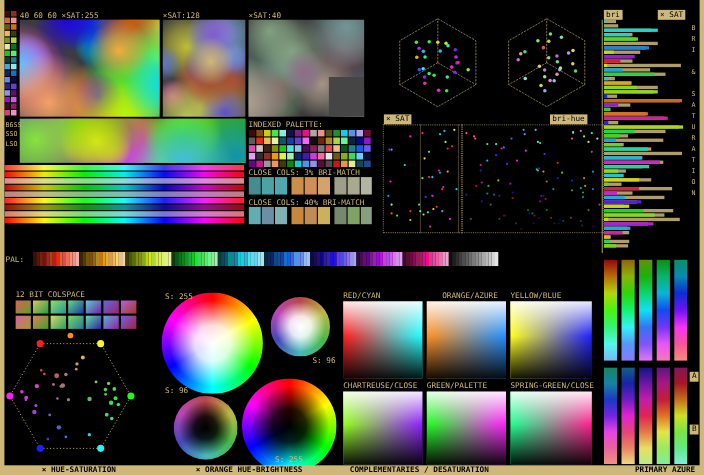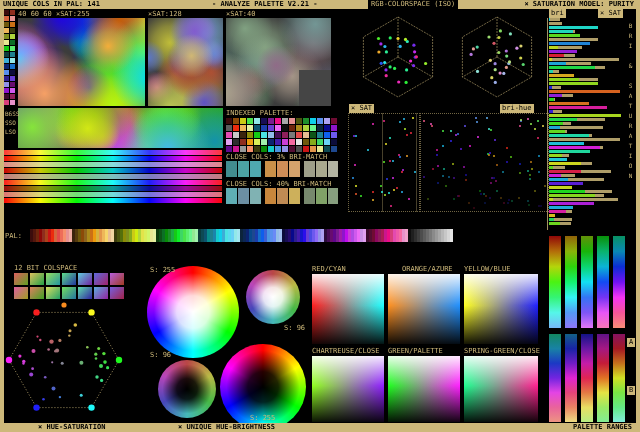--- a/index.html
+++ b/index.html
@@ -25,26 +25,20 @@
   .disc{position:absolute;border-radius:50%;}
 </style>
 </head>
 <body>
 
 <div id="screen" style="--tan: #cdb87a;">
 
   <div class="edge" id="edge-l"></div>
   <div class="edge" id="edge-r"></div>
 
-  <div class="bar" id="topbar">
-    <span class="t on-tan" style="left:3px">UNIQUE COLS IN PAL: 141</span>
-    <span class="t on-tan" style="left:212px">- ANALYZE PALETTE V2.21 -</span>
-    <span class="t" style="left:368px;background:#000;color:var(--tan);padding:0 3px;height:9px;">RGB-COLORSPACE (ISO)</span>
-    <span class="t on-tan" style="right:6px">× SATURATION MODEL: PURITY</span>
-  </div>
 
   <span class="lbl" style="left:18px;top:10px">40 60 60 ×SAT:255</span>
   <span class="lbl" style="left:148px;top:10px">×SAT:128</span>
   <span class="lbl" style="left:226px;top:10px">×SAT:40</span>
 
   <div class="panel" id="leftTiles" style="left:4px;top:10px;width:13px;height:96px">
       <div style="position: absolute; left: 0px; top: 0px; width: 5px; height: 5px; background: rgb(59, 12, 12);"></div>
       <div style="position: absolute; left: 6px; top: 0px; width: 5px; height: 5px; background: rgb(143, 45, 30);"></div>
       <div style="position: absolute; left: 0px; top: 6px; width: 5px; height: 5px; background: rgb(214, 102, 61);"></div>
       <div style="position: absolute; left: 6px; top: 6px; width: 5px; height: 5px; background: rgb(232, 146, 146);"></div>
@@ -762,16 +756,17 @@
   <div class="panel" id="comp2" style="left: 464px; top: 274px; width: 74px; height: 70px; background: linear-gradient(rgba(255, 255, 255, 0.9), rgba(128, 128, 128, 0) 45%, rgba(0, 0, 0, 0.92)), linear-gradient(90deg, rgb(255, 255, 32), rgb(32, 32, 255));"></div>
   <span class="lbl" style="left:312px;top:347px">CHARTREUSE/CLOSE</span>
   <span class="lbl" style="left:388px;top:347px">GREEN/PALETTE</span>
   <span class="lbl" style="left:464px;top:347px">SPRING-GREEN/CLOSE</span>
   <div class="panel" id="comp3" style="left: 312px; top: 356px; width: 72px; height: 66px; background: linear-gradient(rgba(255, 255, 255, 0.9), rgba(128, 128, 128, 0) 45%, rgba(0, 0, 0, 0.92)), linear-gradient(90deg, rgb(144, 255, 32), rgb(144, 32, 255));"></div>
   <div class="panel" id="comp4" style="left: 388px; top: 356px; width: 72px; height: 66px; background: linear-gradient(rgba(255, 255, 255, 0.9), rgba(128, 128, 128, 0) 45%, rgba(0, 0, 0, 0.92)), linear-gradient(90deg, rgb(32, 255, 32), rgb(255, 32, 255));"></div>
   <div class="panel" id="comp5" style="left: 464px; top: 356px; width: 74px; height: 66px; background: linear-gradient(rgba(255, 255, 255, 0.9), rgba(128, 128, 128, 0) 45%, rgba(0, 0, 0, 0.92)), linear-gradient(90deg, rgb(32, 255, 144), rgb(255, 32, 144));"></div>
 
   <div class="bar" id="bottombar">
     <span class="t on-tan" style="left:38px">× HUE-SATURATION</span>
-    <span class="t on-tan" style="left:178px">× UNIQUE HUE-BRIGHTNESS</span>
-    <span class="t on-tan" style="right:8px">PALETTE RANGES</span>
+    <span class="t on-tan" style="left:178px">× ORANGE HUE-BRIGHTNESS</span>
+    <span class="t on-tan" style="left:318px">COMPLEMENTARIES / DESATURATION</span>
+    <span class="t on-tan" style="right:8px">PRIMARY AZURE</span>
   </div>
 </div>
 
 </body></html>

